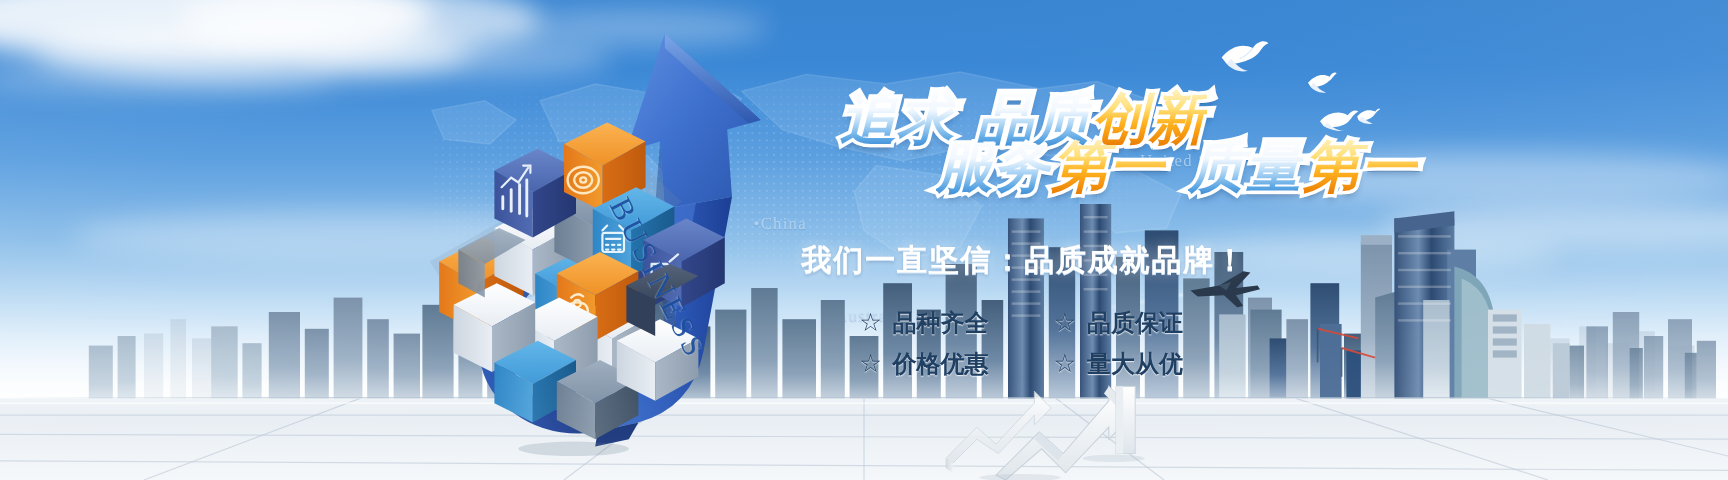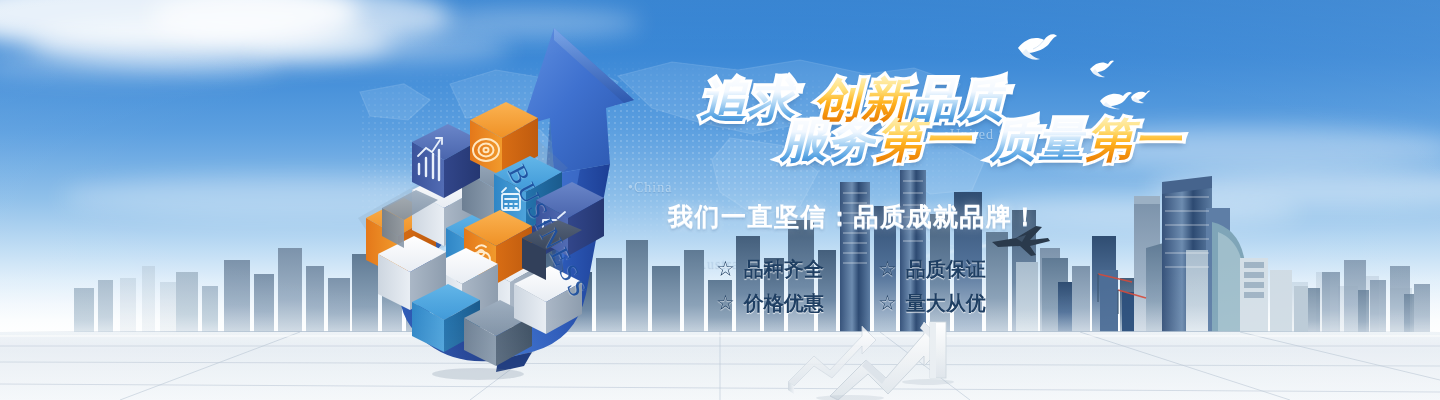--- a/index.html
+++ b/index.html
@@ -724,25 +724,25 @@
   </div>
   <div class="bizword">BUSINESS</div>
 
   <div class="textblock">
 
     <h1 class="headline hl1">
       <span class="outlined">
         <span class="under">追求</span>
         <span class="over seg seg-blue">追求</span>
       </span><span style="display:inline-block;width:18px;"></span><span class="outlined">
+        <span class="under">品质</span>
+        <span class="over seg seg-blue">品质</span>
+      </span><span class="outlined">
         <span class="under">创新</span>
         <span class="over seg seg-org">创新</span>
-      </span><span class="outlined">
-        <span class="under">品质</span>
-        <span class="over seg seg-blue">品质</span>
       </span>
     </h1>
 
     <h1 class="headline hl2">
       <span class="outlined">
         <span class="under">服务</span>
         <span class="over seg seg-blue">服务</span>
       </span><span class="outlined">
         <span class="under">第一</span>
         <span class="over seg seg-org">第一</span>

